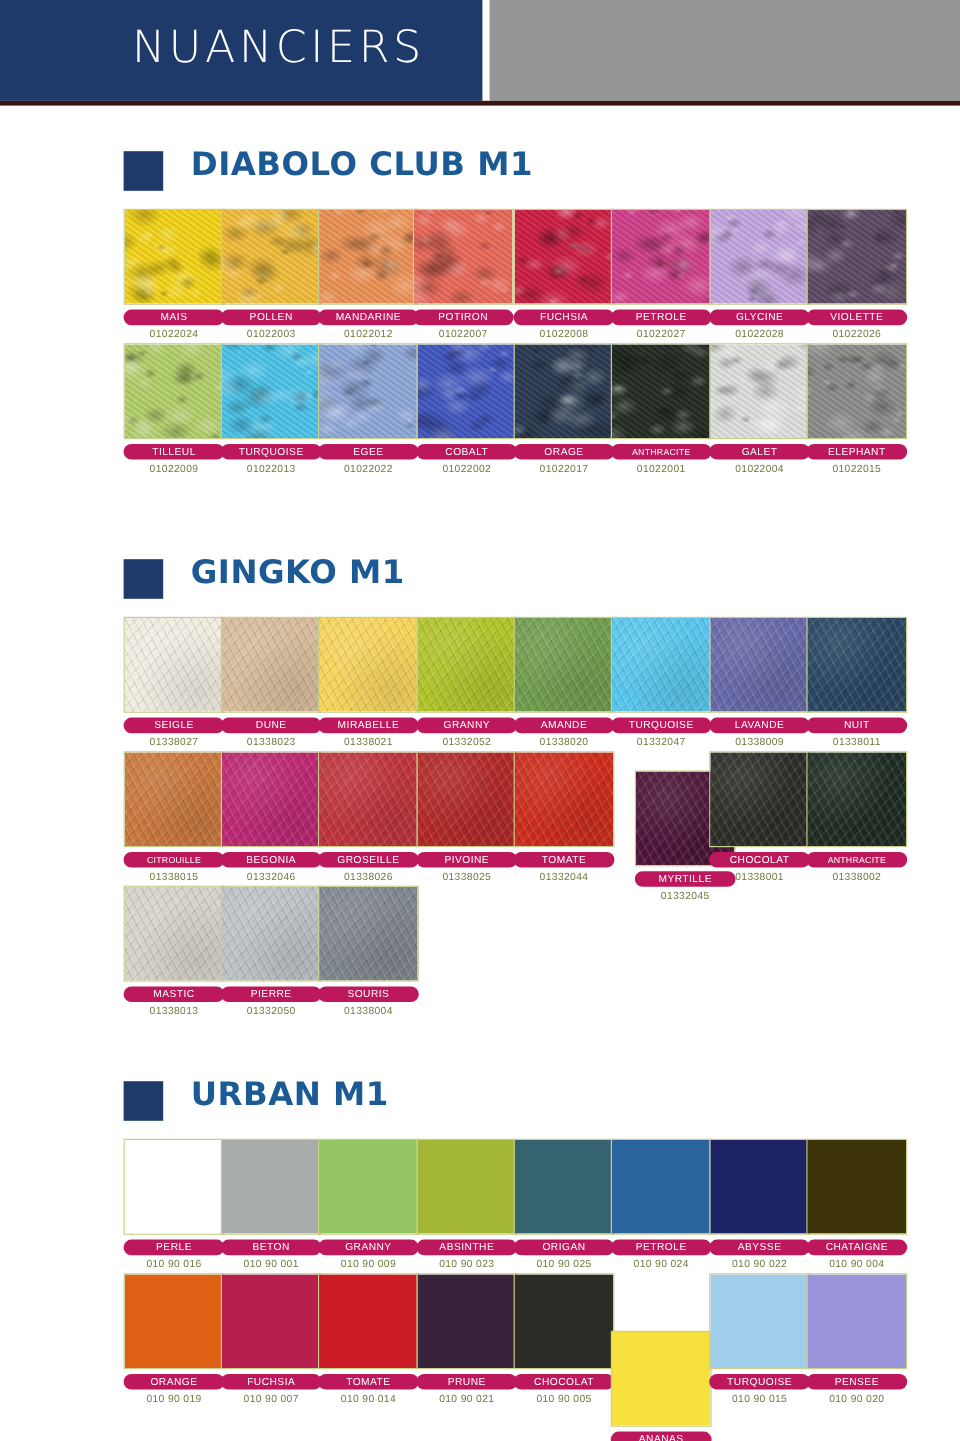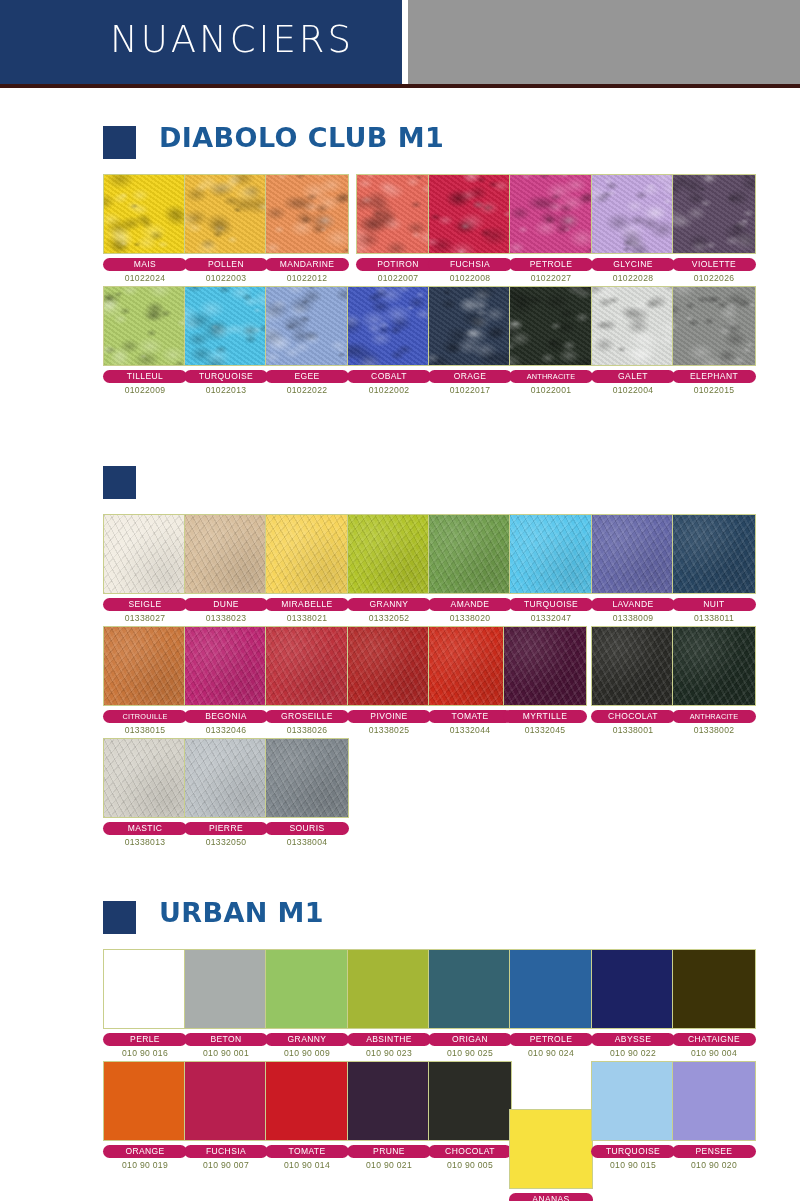--- a/index.html
+++ b/index.html
@@ -172,21 +172,21 @@
           <div class="pill">POLLEN</div>
           <div class="code">01022003</div>
         </div>
         <div class="swatch-cell" style="left: 265px;">
           <div class="swatch-chip">
             <div class="tex" style="background: radial-gradient(15px 11px at 47% 55%, rgba(0, 0, 0, 0.22) 0%, rgba(0, 0, 0, 0) 70%), radial-gradient(7px 5px at 20% 2%, rgba(255, 255, 255, 0.22) 0%, rgba(0, 0, 0, 0) 70%), radial-gradient(11px 8px at 68% 43%, rgba(0, 0, 0, 0.22) 0%, rgba(0, 0, 0, 0) 70%), radial-gradient(7px 5px at 66% 0%, rgba(255, 255, 255, 0.22) 0%, rgba(0, 0, 0, 0) 70%), radial-gradient(13px 9px at 92% 31%, rgba(0, 0, 0, 0.22) 0%, rgba(0, 0, 0, 0) 70%), radial-gradient(8px 6px at 16% 70%, rgba(255, 255, 255, 0.22) 0%, rgba(0, 0, 0, 0) 70%), radial-gradient(21px 15px at 68% 60%, rgba(0, 0, 0, 0.22) 0%, rgba(0, 0, 0, 0) 70%), radial-gradient(21px 15px at 88% 81%, rgba(255, 255, 255, 0.22) 0%, rgba(0, 0, 0, 0) 70%), radial-gradient(8px 6px at 49% 58%, rgba(0, 0, 0, 0.22) 0%, rgba(0, 0, 0, 0) 70%), radial-gradient(17px 12px at 72% 59%, rgba(255, 255, 255, 0.22) 0%, rgba(0, 0, 0, 0) 70%), radial-gradient(17px 12px at 34% 36%, rgba(0, 0, 0, 0.22) 0%, rgba(0, 0, 0, 0) 70%), radial-gradient(17px 12px at 80% 13%, rgba(255, 255, 255, 0.22) 0%, rgba(0, 0, 0, 0) 70%), radial-gradient(6px 4px at 98% 97%, rgba(0, 0, 0, 0.22) 0%, rgba(0, 0, 0, 0) 70%), radial-gradient(13px 9px at 8% 93%, rgba(255, 255, 255, 0.22) 0%, rgba(0, 0, 0, 0) 70%), radial-gradient(9px 6px at 56% 28%, rgba(0, 0, 0, 0.22) 0%, rgba(0, 0, 0, 0) 70%), radial-gradient(19px 13px at 44% 68%, rgba(255, 255, 255, 0.22) 0%, rgba(0, 0, 0, 0) 70%), radial-gradient(18px 13px at 46% 37%, rgba(0, 0, 0, 0.22) 0%, rgba(0, 0, 0, 0) 70%), radial-gradient(19px 13px at 76% 36%, rgba(255, 255, 255, 0.22) 0%, rgba(0, 0, 0, 0) 70%), radial-gradient(13px 9px at 96% 28%, rgba(0, 0, 0, 0.22) 0%, rgba(0, 0, 0, 0) 70%), radial-gradient(8px 6px at 72% 58%, rgba(255, 255, 255, 0.22) 0%, rgba(0, 0, 0, 0) 70%), radial-gradient(7px 5px at 42% 1%, rgba(0, 0, 0, 0.22) 0%, rgba(0, 0, 0, 0) 70%), radial-gradient(13px 9px at 56% 41%, rgba(255, 255, 255, 0.22) 0%, rgba(0, 0, 0, 0) 70%), radial-gradient(11px 8px at 64% 70%, rgba(0, 0, 0, 0.22) 0%, rgba(0, 0, 0, 0) 70%), radial-gradient(21px 15px at 60% 21%, rgba(255, 255, 255, 0.22) 0%, rgba(0, 0, 0, 0) 70%), radial-gradient(16px 11px at 12% 49%, rgba(0, 0, 0, 0.22) 0%, rgba(0, 0, 0, 0) 70%), radial-gradient(6px 4px at 70% 70%, rgba(255, 255, 255, 0.22) 0%, rgba(0, 0, 0, 0) 70%), repeating-linear-gradient(35deg, rgba(0, 0, 0, 0.07) 0px, rgba(0, 0, 0, 0.07) 2px, rgba(255, 255, 255, 0.06) 2px, rgba(255, 255, 255, 0.06) 4px), linear-gradient(rgb(236, 146, 86), rgb(236, 146, 86));"></div>
           </div>
           <div class="pill">MANDARINE</div>
           <div class="code">01022012</div>
         </div>
-        <div class="swatch-cell" style="left: 356px;">
+        <div class="swatch-cell" style="left: 344px;">
           <div class="swatch-chip">
             <div class="tex" style="background: radial-gradient(19px 13px at 24% 31%, rgba(0, 0, 0, 0.22) 0%, rgba(0, 0, 0, 0) 70%), radial-gradient(8px 6px at 72% 77%, rgba(255, 255, 255, 0.22) 0%, rgba(0, 0, 0, 0) 70%), radial-gradient(19px 13px at 28% 41%, rgba(0, 0, 0, 0.22) 0%, rgba(0, 0, 0, 0) 70%), radial-gradient(9px 6px at 12% 32%, rgba(255, 255, 255, 0.22) 0%, rgba(0, 0, 0, 0) 70%), radial-gradient(17px 12px at 36% 52%, rgba(0, 0, 0, 0.22) 0%, rgba(0, 0, 0, 0) 70%), radial-gradient(14px 10px at 36% 15%, rgba(255, 255, 255, 0.22) 0%, rgba(0, 0, 0, 0) 70%), radial-gradient(21px 15px at 32% 59%, rgba(0, 0, 0, 0.22) 0%, rgba(0, 0, 0, 0) 70%), radial-gradient(20px 14px at 0% 78%, rgba(255, 255, 255, 0.22) 0%, rgba(0, 0, 0, 0) 70%), radial-gradient(20px 14px at 17% 62%, rgba(0, 0, 0, 0.22) 0%, rgba(0, 0, 0, 0) 70%), radial-gradient(15px 11px at 44% 63%, rgba(255, 255, 255, 0.22) 0%, rgba(0, 0, 0, 0) 70%), radial-gradient(17px 12px at 48% 94%, rgba(0, 0, 0, 0.22) 0%, rgba(0, 0, 0, 0) 70%), radial-gradient(10px 7px at 86% 18%, rgba(255, 255, 255, 0.22) 0%, rgba(0, 0, 0, 0) 70%), radial-gradient(9px 6px at 72% 38%, rgba(0, 0, 0, 0.22) 0%, rgba(0, 0, 0, 0) 70%), radial-gradient(18px 13px at 4% 93%, rgba(255, 255, 255, 0.22) 0%, rgba(0, 0, 0, 0) 70%), radial-gradient(17px 12px at 8% 36%, rgba(0, 0, 0, 0.22) 0%, rgba(0, 0, 0, 0) 70%), radial-gradient(12px 8px at 10% 11%, rgba(255, 255, 255, 0.22) 0%, rgba(0, 0, 0, 0) 70%), radial-gradient(6px 4px at 76% 3%, rgba(0, 0, 0, 0.22) 0%, rgba(0, 0, 0, 0) 70%), radial-gradient(16px 11px at 86% 80%, rgba(255, 255, 255, 0.22) 0%, rgba(0, 0, 0, 0) 70%), radial-gradient(10px 7px at 24% 50%, rgba(0, 0, 0, 0.22) 0%, rgba(0, 0, 0, 0) 70%), radial-gradient(17px 12px at 44% 21%, rgba(255, 255, 255, 0.22) 0%, rgba(0, 0, 0, 0) 70%), radial-gradient(18px 13px at 14% 83%, rgba(0, 0, 0, 0.22) 0%, rgba(0, 0, 0, 0) 70%), radial-gradient(6px 4px at 92% 86%, rgba(255, 255, 255, 0.22) 0%, rgba(0, 0, 0, 0) 70%), radial-gradient(16px 11px at 72% 68%, rgba(0, 0, 0, 0.22) 0%, rgba(0, 0, 0, 0) 70%), radial-gradient(8px 6px at 16% 0%, rgba(255, 255, 255, 0.22) 0%, rgba(0, 0, 0, 0) 70%), radial-gradient(21px 15px at 20% 65%, rgba(0, 0, 0, 0.22) 0%, rgba(0, 0, 0, 0) 70%), radial-gradient(11px 8px at 68% 9%, rgba(255, 255, 255, 0.22) 0%, rgba(0, 0, 0, 0) 70%), repeating-linear-gradient(35deg, rgba(0, 0, 0, 0.07) 0px, rgba(0, 0, 0, 0.07) 2px, rgba(255, 255, 255, 0.06) 2px, rgba(255, 255, 255, 0.06) 4px), linear-gradient(rgb(232, 105, 90), rgb(232, 105, 90));"></div>
           </div>
           <div class="pill">POTIRON</div>
           <div class="code">01022007</div>
         </div>
         <div class="swatch-cell" style="left: 428px;">
           <div class="swatch-chip">
             <div class="tex" style="background: radial-gradient(15px 11px at 59% 23%, rgba(0, 0, 0, 0.22) 0%, rgba(0, 0, 0, 0) 70%), radial-gradient(20px 14px at 52% 60%, rgba(255, 255, 255, 0.22) 0%, rgba(0, 0, 0, 0) 70%), radial-gradient(8px 6px at 78% 12%, rgba(0, 0, 0, 0.22) 0%, rgba(0, 0, 0, 0) 70%), radial-gradient(12px 8px at 20% 58%, rgba(255, 255, 255, 0.22) 0%, rgba(0, 0, 0, 0) 70%), radial-gradient(8px 6px at 64% 6%, rgba(0, 0, 0, 0.22) 0%, rgba(0, 0, 0, 0) 70%), radial-gradient(7px 5px at 44% 66%, rgba(255, 255, 255, 0.22) 0%, rgba(0, 0, 0, 0) 70%), radial-gradient(21px 15px at 36% 30%, rgba(0, 0, 0, 0.22) 0%, rgba(0, 0, 0, 0) 70%), radial-gradient(21px 15px at 40% 98%, rgba(255, 255, 255, 0.22) 0%, rgba(0, 0, 0, 0) 70%), radial-gradient(17px 12px at 36% 30%, rgba(0, 0, 0, 0.22) 0%, rgba(0, 0, 0, 0) 70%), radial-gradient(10px 7px at 4% 86%, rgba(255, 255, 255, 0.22) 0%, rgba(0, 0, 0, 0) 70%), radial-gradient(19px 13px at 44% 66%, rgba(0, 0, 0, 0.22) 0%, rgba(0, 0, 0, 0) 70%), radial-gradient(9px 6px at 60% 38%, rgba(255, 255, 255, 0.22) 0%, rgba(0, 0, 0, 0) 70%), radial-gradient(13px 9px at 44% 66%, rgba(0, 0, 0, 0.22) 0%, rgba(0, 0, 0, 0) 70%), radial-gradient(7px 5px at 96% 50%, rgba(255, 255, 255, 0.22) 0%, rgba(0, 0, 0, 0) 70%), radial-gradient(19px 13px at 16% 90%, rgba(0, 0, 0, 0.22) 0%, rgba(0, 0, 0, 0) 70%), radial-gradient(7px 5px at 40% 98%, rgba(255, 255, 255, 0.22) 0%, rgba(0, 0, 0, 0) 70%), radial-gradient(10px 7px at 60% 38%, rgba(0, 0, 0, 0.22) 0%, rgba(0, 0, 0, 0) 70%), radial-gradient(13px 9px at 88% 14%, rgba(255, 255, 255, 0.22) 0%, rgba(0, 0, 0, 0) 70%), radial-gradient(21px 15px at 80% 78%, rgba(0, 0, 0, 0.22) 0%, rgba(0, 0, 0, 0) 70%), radial-gradient(14px 10px at 52% 2%, rgba(255, 255, 255, 0.22) 0%, rgba(0, 0, 0, 0) 70%), radial-gradient(9px 6px at 72% 42%, rgba(0, 0, 0, 0.22) 0%, rgba(0, 0, 0, 0) 70%), radial-gradient(14px 10px at 52% 2%, rgba(255, 255, 255, 0.22) 0%, rgba(0, 0, 0, 0) 70%), radial-gradient(9px 6px at 8% 54%, rgba(0, 0, 0, 0.22) 0%, rgba(0, 0, 0, 0) 70%), radial-gradient(16px 11px at 72% 42%, rgba(255, 255, 255, 0.22) 0%, rgba(0, 0, 0, 0) 70%), radial-gradient(10px 7px at 69% 74%, rgba(0, 0, 0, 0.22) 0%, rgba(0, 0, 0, 0) 70%), radial-gradient(13px 9px at 48% 26%, rgba(255, 255, 255, 0.22) 0%, rgba(0, 0, 0, 0) 70%), repeating-linear-gradient(35deg, rgba(0, 0, 0, 0.07) 0px, rgba(0, 0, 0, 0.07) 2px, rgba(255, 255, 255, 0.06) 2px, rgba(255, 255, 255, 0.06) 4px), linear-gradient(rgb(204, 31, 69), rgb(204, 31, 69));"></div>
           </div>
@@ -270,20 +270,21 @@
             <div class="tex" style="background: radial-gradient(14px 10px at 66% 88%, rgba(0, 0, 0, 0.22) 0%, rgba(0, 0, 0, 0) 70%), radial-gradient(11px 8px at 72% 47%, rgba(255, 255, 255, 0.22) 0%, rgba(0, 0, 0, 0) 70%), radial-gradient(12px 8px at 0% 29%, rgba(0, 0, 0, 0.22) 0%, rgba(0, 0, 0, 0) 70%), radial-gradient(6px 4px at 94% 74%, rgba(255, 255, 255, 0.22) 0%, rgba(0, 0, 0, 0) 70%), radial-gradient(8px 6px at 44% 44%, rgba(0, 0, 0, 0.22) 0%, rgba(0, 0, 0, 0) 70%), radial-gradient(9px 6px at 81% 94%, rgba(255, 255, 255, 0.22) 0%, rgba(0, 0, 0, 0) 70%), radial-gradient(8px 6px at 21% 24%, rgba(0, 0, 0, 0.22) 0%, rgba(0, 0, 0, 0) 70%), radial-gradient(10px 7px at 64% 56%, rgba(255, 255, 255, 0.22) 0%, rgba(0, 0, 0, 0) 70%), radial-gradient(10px 7px at 46% 16%, rgba(0, 0, 0, 0.22) 0%, rgba(0, 0, 0, 0) 70%), radial-gradient(20px 14px at 12% 2%, rgba(255, 255, 255, 0.22) 0%, rgba(0, 0, 0, 0) 70%), radial-gradient(9px 6px at 36% 16%, rgba(0, 0, 0, 0.22) 0%, rgba(0, 0, 0, 0) 70%), radial-gradient(7px 5px at 90% 81%, rgba(255, 255, 255, 0.22) 0%, rgba(0, 0, 0, 0) 70%), radial-gradient(9px 6px at 60% 23%, rgba(0, 0, 0, 0.22) 0%, rgba(0, 0, 0, 0) 70%), radial-gradient(6px 4px at 20% 40%, rgba(255, 255, 255, 0.22) 0%, rgba(0, 0, 0, 0) 70%), radial-gradient(15px 11px at 72% 52%, rgba(0, 0, 0, 0.22) 0%, rgba(0, 0, 0, 0) 70%), radial-gradient(20px 14px at 34% 84%, rgba(255, 255, 255, 0.22) 0%, rgba(0, 0, 0, 0) 70%), radial-gradient(9px 6px at 52% 16%, rgba(0, 0, 0, 0.22) 0%, rgba(0, 0, 0, 0) 70%), radial-gradient(19px 13px at 46% 99%, rgba(255, 255, 255, 0.22) 0%, rgba(0, 0, 0, 0) 70%), radial-gradient(11px 8px at 88% 21%, rgba(0, 0, 0, 0.22) 0%, rgba(0, 0, 0, 0) 70%), radial-gradient(10px 7px at 72% 24%, rgba(255, 255, 255, 0.22) 0%, rgba(0, 0, 0, 0) 70%), radial-gradient(18px 13px at 76% 67%, rgba(0, 0, 0, 0.22) 0%, rgba(0, 0, 0, 0) 70%), radial-gradient(7px 5px at 0% 50%, rgba(255, 255, 255, 0.22) 0%, rgba(0, 0, 0, 0) 70%), radial-gradient(18px 13px at 77% 17%, rgba(0, 0, 0, 0.22) 0%, rgba(0, 0, 0, 0) 70%), radial-gradient(6px 4px at 96% 23%, rgba(255, 255, 255, 0.22) 0%, rgba(0, 0, 0, 0) 70%), radial-gradient(9px 6px at 25% 46%, rgba(0, 0, 0, 0.22) 0%, rgba(0, 0, 0, 0) 70%), radial-gradient(15px 11px at 68% 34%, rgba(255, 255, 255, 0.22) 0%, rgba(0, 0, 0, 0) 70%), repeating-linear-gradient(35deg, rgba(0, 0, 0, 0.07) 0px, rgba(0, 0, 0, 0.07) 2px, rgba(255, 255, 255, 0.06) 2px, rgba(255, 255, 255, 0.06) 4px), linear-gradient(rgb(139, 141, 138), rgb(139, 141, 138));"></div>
           </div>
           <div class="pill">ELEPHANT</div>
           <div class="code">01022015</div>
         </div>
       </div>
     </div>
     <div class="section" style="top: 462px;">
       <div class="section-head">
         <div class="section-square"></div>
+        <div class="section-title">GINGKO M1</div>
       </div>
       <div class="swatch-row" style="margin-top: 10px;">
         <div class="swatch-cell" style="left: 103px;">
           <div class="swatch-chip">
             <div class="tex" style="background: repeating-linear-gradient(62deg, rgba(0, 0, 0, 0.09) 0px, rgba(0, 0, 0, 0.09) 1px, rgba(255, 255, 255, 0.07) 1px, rgba(255, 255, 255, 0.07) 3px, rgba(0, 0, 0, 0) 3px, rgba(0, 0, 0, 0) 6px), repeating-linear-gradient(-48deg, rgba(0, 0, 0, 0.07) 0px, rgba(0, 0, 0, 0.07) 1px, rgba(255, 255, 255, 0.06) 1px, rgba(255, 255, 255, 0.06) 3px, rgba(0, 0, 0, 0) 3px, rgba(0, 0, 0, 0) 7px), radial-gradient(circle at 30% 25%, rgba(255, 255, 255, 0.1), rgba(0, 0, 0, 0) 55%), radial-gradient(circle at 75% 80%, rgba(0, 0, 0, 0.1), rgba(0, 0, 0, 0) 60%), linear-gradient(rgb(241, 236, 225), rgb(241, 236, 225));"></div>
           </div>
           <div class="pill">SEIGLE</div>
           <div class="code">01338027</div>
         </div>
         <div class="swatch-cell" style="left: 184px;">
@@ -365,21 +366,21 @@
           <div class="pill">PIVOINE</div>
           <div class="code">01338025</div>
         </div>
         <div class="swatch-cell" style="left: 428px;">
           <div class="swatch-chip">
             <div class="tex" style="background: repeating-linear-gradient(62deg, rgba(0, 0, 0, 0.09) 0px, rgba(0, 0, 0, 0.09) 1px, rgba(255, 255, 255, 0.07) 1px, rgba(255, 255, 255, 0.07) 3px, rgba(0, 0, 0, 0) 3px, rgba(0, 0, 0, 0) 6px), repeating-linear-gradient(-48deg, rgba(0, 0, 0, 0.07) 0px, rgba(0, 0, 0, 0.07) 1px, rgba(255, 255, 255, 0.06) 1px, rgba(255, 255, 255, 0.06) 3px, rgba(0, 0, 0, 0) 3px, rgba(0, 0, 0, 0) 7px), radial-gradient(circle at 30% 25%, rgba(255, 255, 255, 0.1), rgba(0, 0, 0, 0) 55%), radial-gradient(circle at 75% 80%, rgba(0, 0, 0, 0.1), rgba(0, 0, 0, 0) 60%), linear-gradient(rgb(204, 42, 26), rgb(204, 42, 26));"></div>
           </div>
           <div class="pill">TOMATE</div>
           <div class="code">01332044</div>
         </div>
-        <div class="swatch-cell" style="left: 503px;">
+        <div class="swatch-cell" style="left: 529px; margin-top: 16px;">
           <div class="swatch-chip">
             <div class="tex" style="background: repeating-linear-gradient(62deg, rgba(0, 0, 0, 0.09) 0px, rgba(0, 0, 0, 0.09) 1px, rgba(255, 255, 255, 0.07) 1px, rgba(255, 255, 255, 0.07) 3px, rgba(0, 0, 0, 0) 3px, rgba(0, 0, 0, 0) 6px), repeating-linear-gradient(-48deg, rgba(0, 0, 0, 0.07) 0px, rgba(0, 0, 0, 0.07) 1px, rgba(255, 255, 255, 0.06) 1px, rgba(255, 255, 255, 0.06) 3px, rgba(0, 0, 0, 0) 3px, rgba(0, 0, 0, 0) 7px), radial-gradient(circle at 30% 25%, rgba(255, 255, 255, 0.1), rgba(0, 0, 0, 0) 55%), radial-gradient(circle at 75% 80%, rgba(0, 0, 0, 0.1), rgba(0, 0, 0, 0) 60%), linear-gradient(rgb(75, 20, 55), rgb(75, 20, 55));"></div>
           </div>
           <div class="pill">MYRTILLE</div>
           <div class="code">01332045</div>
         </div>
         <div class="swatch-cell" style="left: 591px;">
           <div class="swatch-chip">
             <div class="tex" style="background: repeating-linear-gradient(62deg, rgba(0, 0, 0, 0.09) 0px, rgba(0, 0, 0, 0.09) 1px, rgba(255, 255, 255, 0.07) 1px, rgba(255, 255, 255, 0.07) 3px, rgba(0, 0, 0, 0) 3px, rgba(0, 0, 0, 0) 6px), repeating-linear-gradient(-48deg, rgba(0, 0, 0, 0.07) 0px, rgba(0, 0, 0, 0.07) 1px, rgba(255, 255, 255, 0.06) 1px, rgba(255, 255, 255, 0.06) 3px, rgba(0, 0, 0, 0) 3px, rgba(0, 0, 0, 0) 7px), radial-gradient(circle at 30% 25%, rgba(255, 255, 255, 0.1), rgba(0, 0, 0, 0) 55%), radial-gradient(circle at 75% 80%, rgba(0, 0, 0, 0.1), rgba(0, 0, 0, 0) 60%), linear-gradient(rgb(43, 43, 39), rgb(43, 43, 39));"></div>
           </div>

